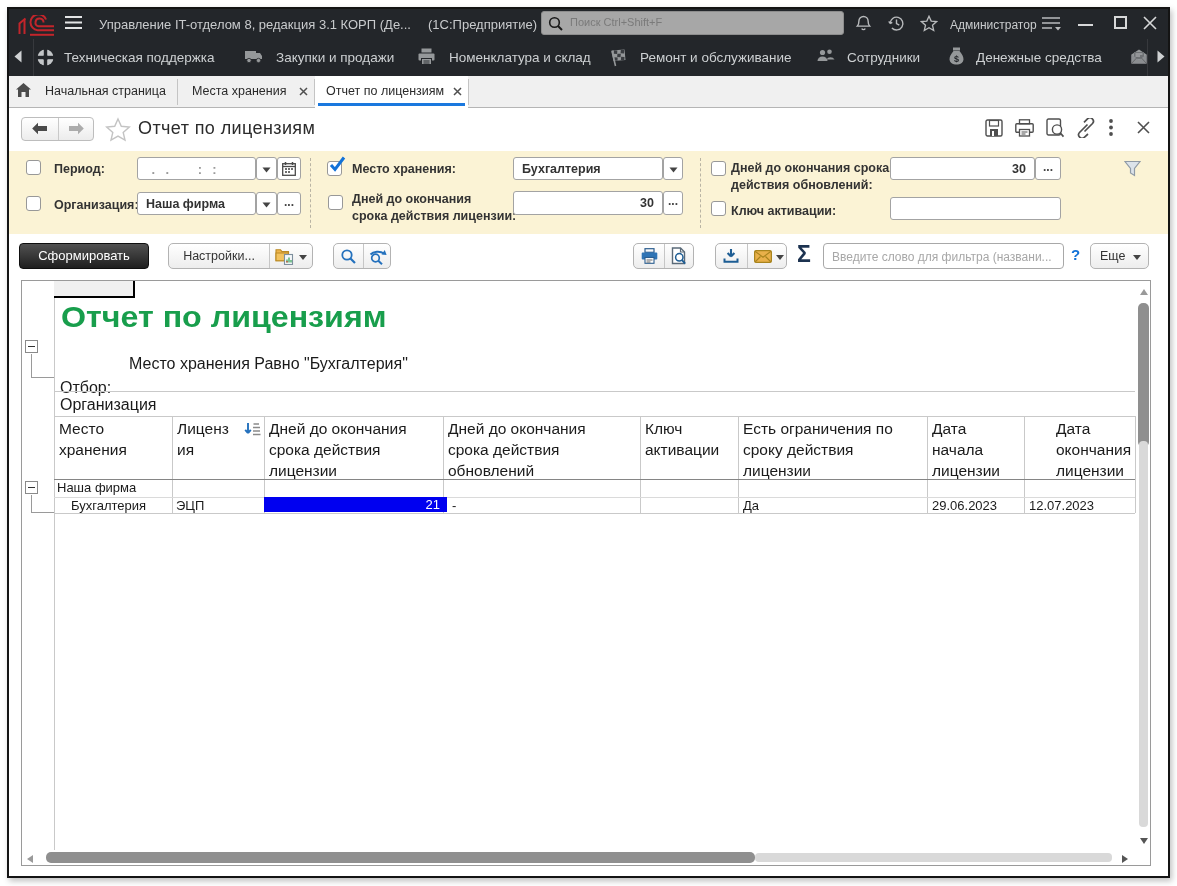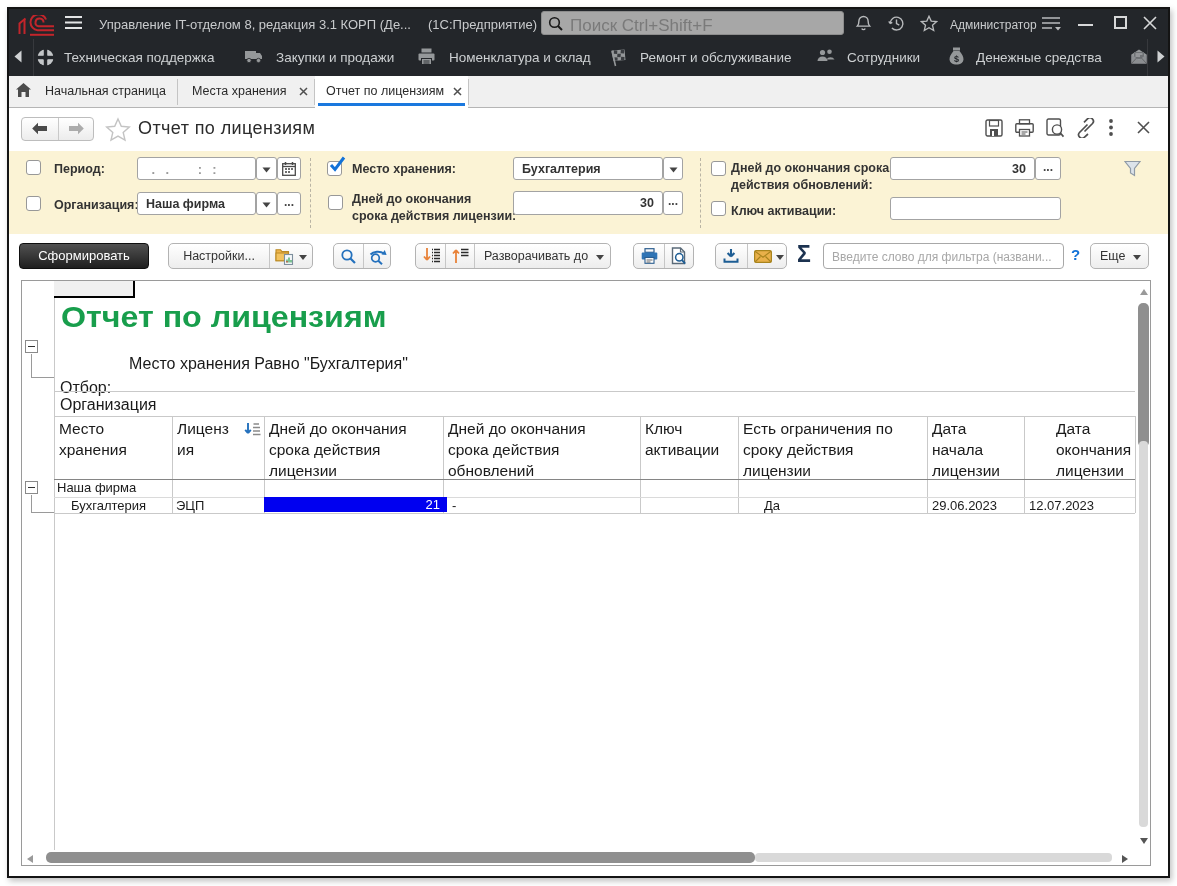--- a/index.html
+++ b/index.html
@@ -57,21 +57,21 @@
         </g>
     </svg>
     <div class="abs tb-txt" style="left:90px;top:8px;">Управление IT-отделом 8, редакция 3.1 КОРП (Де...</div>
     <div class="abs tb-txt" style="left:419px;top:8px;">(1С:Предприятие)</div>
 
     <div class="abs" style="left:532px;top:2px;width:303px;height:24px;background:#a7a7a7;border-radius:3px;border:1px solid #8d8d8d;">
       <svg class="abs" style="left:6px;top:4px;" width="16" height="16" viewBox="0 0 16 16">
         <circle cx="6.5" cy="6.5" r="4.8" fill="none" stroke="#1a1a1a" stroke-width="1.6"></circle>
         <path d="M10 10 L14 14" stroke="#1a1a1a" stroke-width="2"></path>
       </svg>
-      <div class="abs" style="left:28px;top:4px;font-size:17px;color:#7a7a7a;">Поиск Ctrl+Shift+F</div>
+      <div class="abs" style="left:28px;top:4px;font-size:11px;color:#7a7a7a;">Поиск Ctrl+Shift+F</div>
     </div>
 
     <svg class="abs" style="left:846px;top:6px;" width="17" height="17" viewBox="0 0 17 17">
       <path d="M8.5 1.5 a4.6 4.6 0 0 1 4.6 4.6 c0 3.4 1.5 5 1.5 5 H2.4 c0 0 1.5-1.6 1.5-5 A4.6 4.6 0 0 1 8.5 1.5 Z" fill="none" stroke="#b9bbbd" stroke-width="1.4"></path>
       <path d="M6.8 13.4 a1.8 1.8 0 0 0 3.4 0" fill="none" stroke="#b9bbbd" stroke-width="1.4"></path>
     </svg>
 
     <svg class="abs" style="left:879px;top:6px;" width="17" height="17" viewBox="0 0 17 17">
       <path d="M2.1 8.5 a6.4 6.4 0 1 1 1.8 4.5 M2.1 8.5 L0.8 6.4 M2.1 8.5 L4.3 7.4" fill="none" stroke="#b9bbbd" stroke-width="1.4"></path>
       <path d="M8.5 4.5 V8.7 L11.3 10.2" fill="none" stroke="#b9bbbd" stroke-width="1.4"></path>
@@ -326,37 +326,20 @@
         <circle cx="7" cy="7" r="4.7" fill="none" stroke="#2471bd" stroke-width="1.8"></circle>
         <path d="M10.5 10.5 L15 15" stroke="#2471bd" stroke-width="2.2"></path>
       </svg>
       <div class="btn-seg" style="left:29px;"></div>
       <svg class="abs" style="left:34px;top:4px;" width="20" height="17" viewBox="0 0 20 17">
         <circle cx="7.5" cy="10" r="3.8" fill="none" stroke="#2471bd" stroke-width="1.7"></circle>
         <path d="M10.3 12.8 L14 16.3" stroke="#2471bd" stroke-width="2"></path>
         <path d="M2.5 6.5 a8.5 5.5 0 0 1 13.5 -1" fill="none" stroke="#2471bd" stroke-width="1.9"></path>
         <path d="M13.5 6.5 L18.6 6.9 L16.8 1.9 Z" fill="#2471bd"></path>
       </svg>
-    </div>
-    <div class="btn" style="left:406px;top:9px;width:196px;">
-      <svg class="abs" style="left:7px;top:3px;" width="17" height="18" viewBox="0 0 17 18">
-        <path d="M4 1 V13 M4 13 L1 9.5 M4 13 L7 9.5" fill="none" stroke="#e8833a" stroke-width="1.8"></path>
-        <path d="M11 2.5 H17 M11 5.5 H17 M11 8.5 H17 M11 11.5 H17 M11 14.5 H17" stroke="#2b2b2b" stroke-width="1.3"></path>
-        <path d="M9 2.5 H10 M9 5.5 H10 M9 8.5 H10 M9 11.5 H10 M9 14.5 H10" stroke="#2b2b2b" stroke-width="1.3"></path>
-      </svg>
-      <div class="btn-seg" style="left:29px;"></div>
-      <svg class="abs" style="left:36px;top:3px;" width="17" height="18" viewBox="0 0 17 18">
-        <path d="M4 16 V3 M4 3 L1 6.5 M4 3 L7 6.5" fill="none" stroke="#e8833a" stroke-width="1.8"></path>
-        <path d="M9 2.5 H16.5 M9 5.5 H16.5 M9 8.5 H16.5" stroke="#2b2b2b" stroke-width="1.6"></path>
-      </svg>
-      <div class="btn-seg" style="left:58px;"></div>
-      <div class="abs" style="left:58px;top:0;width:124px;text-align:center;line-height:24px;">Разворачивать до</div>
-      <svg class="abs" style="left:180px;top:11px;" width="8" height="5" viewBox="0 0 8 5">
-          <path d="M0 0 L8 0 L4 5 Z" fill="#444"></path>
-        </svg>
     </div>
     <div class="btn" style="left:624px;top:9px;width:61px;">
       <svg class="abs" style="left:7px;top:4px;" width="17" height="16" viewBox="0 0 17 16">
         <rect x="4" y="0.7" width="9" height="3.6" fill="none" stroke="#2a5d8f" stroke-width="1.2"></rect>
         <rect x="0.7" y="4.6" width="15.6" height="7" rx="1" fill="#2f74b5"></rect>
         <rect x="4" y="9.5" width="9" height="5.8" fill="#fff" stroke="#2a5d8f" stroke-width="1.1"></rect>
         <path d="M5.5 12 H11.5 M5.5 14 H9.5" stroke="#555" stroke-width="0.9"></path>
       </svg>
       <div class="btn-seg" style="left:30px;"></div>
       <svg class="abs" style="left:37px;top:3px;" width="17" height="18" viewBox="0 0 17 18">
@@ -433,21 +416,21 @@
       <div class="gline" style="left:9px;top:231px;width:23px;height:1px;background:#9a9a9a;"></div>
       <div class="cell-t" style="left:35px;top:199px;">Наша фирма</div>
       <div class="gline" style="left:32px;top:216px;width:1081px;height:1px;background:#dadada;"></div>
 
       <div class="cell-t" style="left:49px;top:217px;">Бухгалтерия</div>
       <div class="cell-t" style="left:154px;top:217px;">ЭЦП</div>
       <div class="abs" style="left:242px;top:216px;width:183px;height:15px;background:#0000f0;">
         <div class="abs" style="right:7px;top:0px;font-size:13px;color:#fff;">21</div>
       </div>
       <div class="cell-t" style="left:430px;top:217px;">-</div>
-      <div class="cell-t" style="left:742px;top:217px;">Да</div>
+      <div class="cell-t" style="left:721px;top:217px;">Да</div>
       <div class="cell-t" style="left:910px;top:217px;">29.06.2023</div>
       <div class="cell-t" style="left:1007px;top:217px;">12.07.2023</div>
       <div class="gline" style="left:32px;top:232px;width:1081px;height:1px;"></div>
 
       <svg class="abs" style="left:1118px;top:8px;" width="8" height="6" viewBox="0 0 8 6">
           <path d="M4 0 L8 6 L0 6 Z" fill="#9a9a9a"></path>
         </svg>
       <div class="abs" style="left:1116px;top:22px;width:11px;height:144px;background:#8f8f8f;border-radius:5px;"></div>
       <div class="abs" style="left:1117px;top:160px;width:9px;height:386px;background:#d9d9d9;border-radius:4px;"></div>
       <svg class="abs" style="left:1118px;top:557px;" width="8" height="6" viewBox="0 0 8 6">

